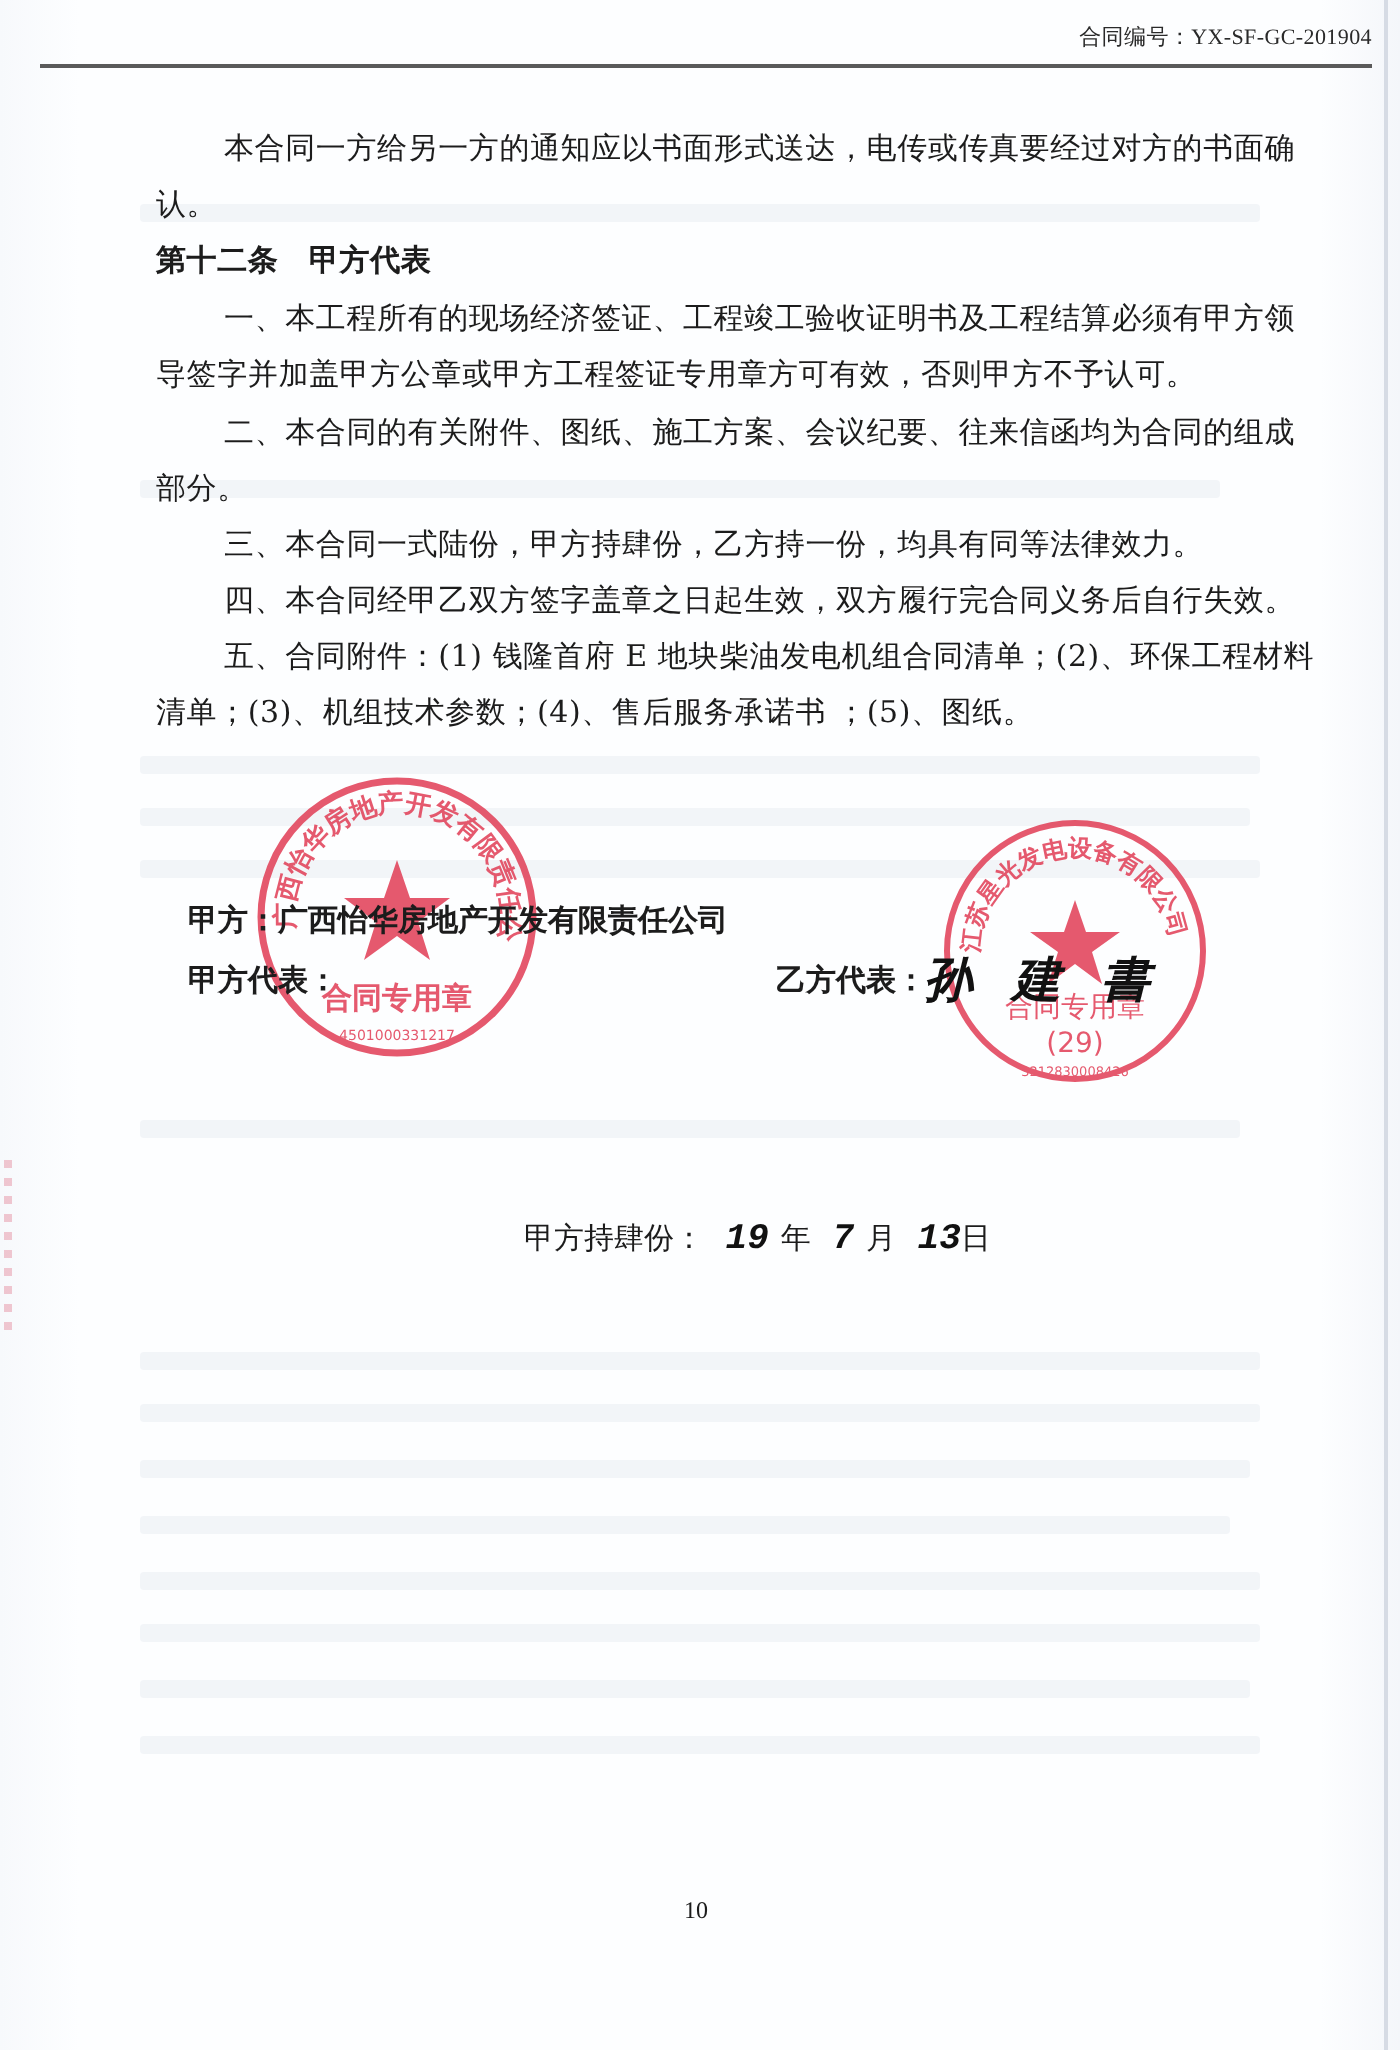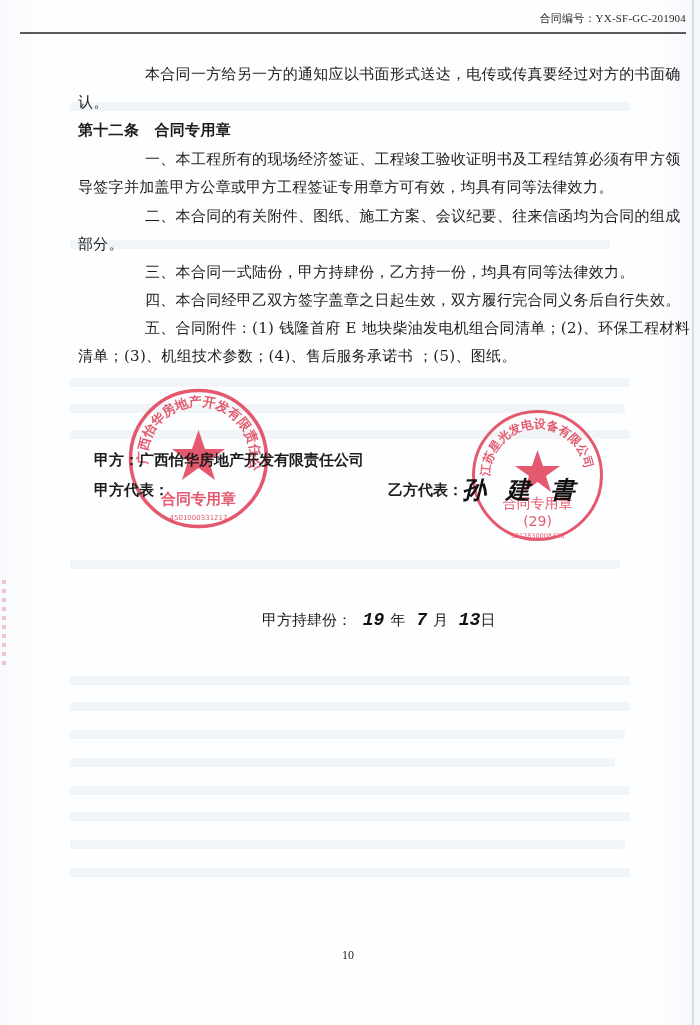--- a/index.html
+++ b/index.html
@@ -13,21 +13,21 @@
   .page { position: absolute; inset: 0; background: linear-gradient(90deg,#f7f9fc 0,#fdfeff 40px,#fdfeff 660px,#f4f6fa 700px); }
   .right-edge { position: absolute; right: 6px; top: 0; width: 2px; height: 1025px; background: #d6dbe4; }
   .left-edge { position: absolute; left: 2px; top: 580px; width: 4px; height: 90px;
     background: repeating-linear-gradient(180deg, #e8a3b2 0 4px, transparent 4px 9px); opacity: .6; }
   .header-no { position: absolute; right: 14px; top: 11px; font-size: 11px; color: #2a2a2a;
     font-family: "Liberation Serif", serif; letter-spacing: .2px; }
   .header-rule { position: absolute; left: 20px; right: 14px; top: 32px; height: 2px; background: #5a5a5a; }
   .ghost { position: absolute; left: 70px; height: 9px; background: #e9edf3; opacity: .55; border-radius: 2px; }
 
   .line { position: absolute; left: 78px; font-size: 15px; line-height: 20px; white-space: nowrap; letter-spacing: 0.3px; }
-  .indent { left: 112px; margin-left: 33px; }
+  .indent { left: 112px; }
   .heading { font-weight: bold; font-family: "DejaVu Sans", sans-serif; font-size: 15px; }
 
   .party { position: absolute; font-size: 15px; line-height: 20px; white-space: nowrap; z-index: 3; font-weight: bold; }
   .sign { position: absolute; font-family: "DejaVu Sans", sans-serif; font-style: italic; font-weight: bold;
     color: #111; z-index: 4; }
 
   .stamp { position: absolute; border-radius: 50%; z-index: 2; opacity: .82; }
   .stamp svg { width: 100%; height: 100%; display: block; }
 
   .date-row { position: absolute; top: 610px; left: 262px; font-size: 15px; white-space: nowrap; }
@@ -57,23 +57,23 @@
   <div class="ghost" style="top:702px;width:560px"></div>
   <div class="ghost" style="top:730px;width:555px"></div>
   <div class="ghost" style="top:758px;width:545px"></div>
   <div class="ghost" style="top:786px;width:560px"></div>
   <div class="ghost" style="top:812px;width:560px"></div>
   <div class="ghost" style="top:840px;width:555px"></div>
   <div class="ghost" style="top:868px;width:560px"></div>
 
   <div class="line indent" style="top:64px">本合同一方给另一方的通知应以书面形式送达，电传或传真要经过对方的书面确</div>
   <div class="line" style="top:92px">认。</div>
-  <div class="line heading" style="top:120px">第十二条　合同专用章</div>
+  <div class="line heading" style="top:120px">第十二条　甲方代表</div>
   <div class="line indent" style="top:149px">一、本工程所有的现场经济签证、工程竣工验收证明书及工程结算必须有甲方领</div>
-  <div class="line" style="top:177px">导签字并加盖甲方公章或甲方工程签证专用章方可有效，均具有同等法律效力。</div>
+  <div class="line" style="top:177px">导签字并加盖甲方公章或甲方工程签证专用章方可有效，否则甲方不予认可。</div>
   <div class="line indent" style="top:206px">二、本合同的有关附件、图纸、施工方案、会议纪要、往来信函均为合同的组成</div>
   <div class="line" style="top:234px">部分。</div>
   <div class="line indent" style="top:262px">三、本合同一式陆份，甲方持肆份，乙方持一份，均具有同等法律效力。</div>
   <div class="line indent" style="top:290px">四、本合同经甲乙双方签字盖章之日起生效，双方履行完合同义务后自行失效。</div>
   <div class="line indent" style="top:318px">五、合同附件：(1) 钱隆首府 E 地块柴油发电机组合同清单；(2)、环保工程材料</div>
   <div class="line" style="top:346px">清单；(3)、机组技术参数；(4)、售后服务承诺书 ；(5)、图纸。</div>
 
   <div class="stamp" style="left:126px;top:386px;width:145px;height:145px">
     <svg viewBox="0 0 145 145">
       <defs>

